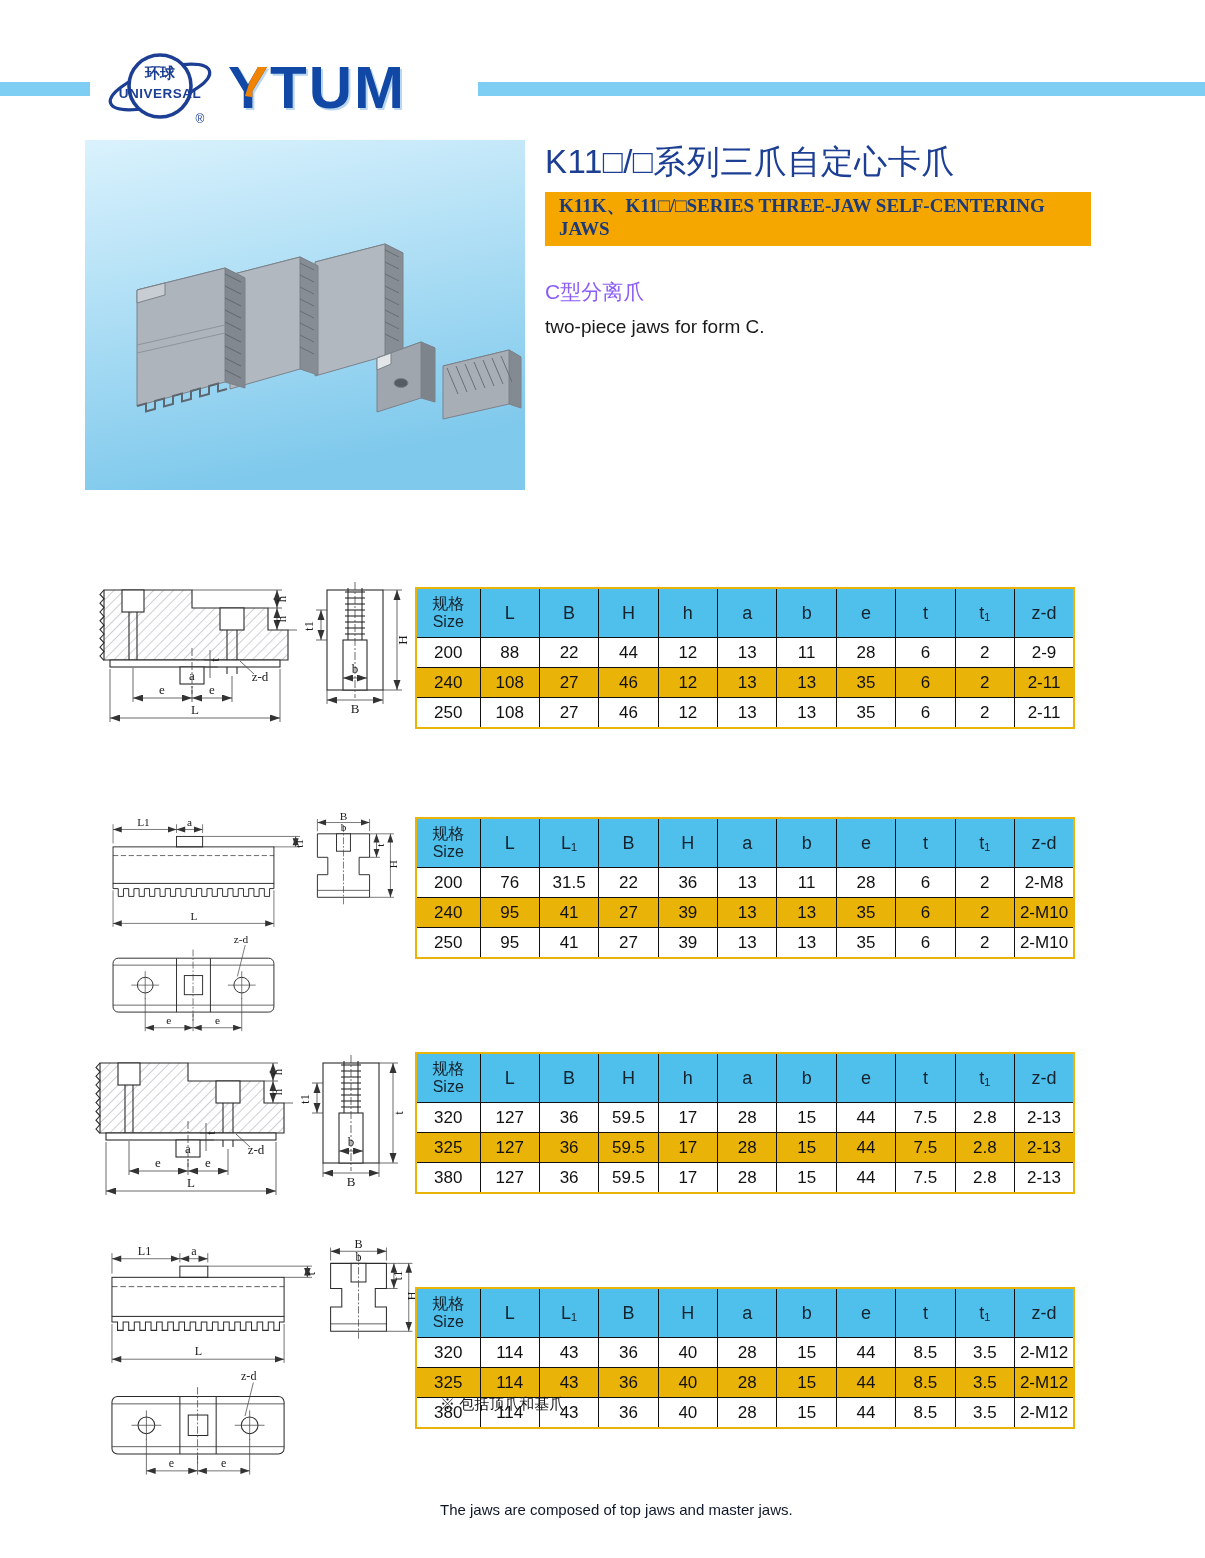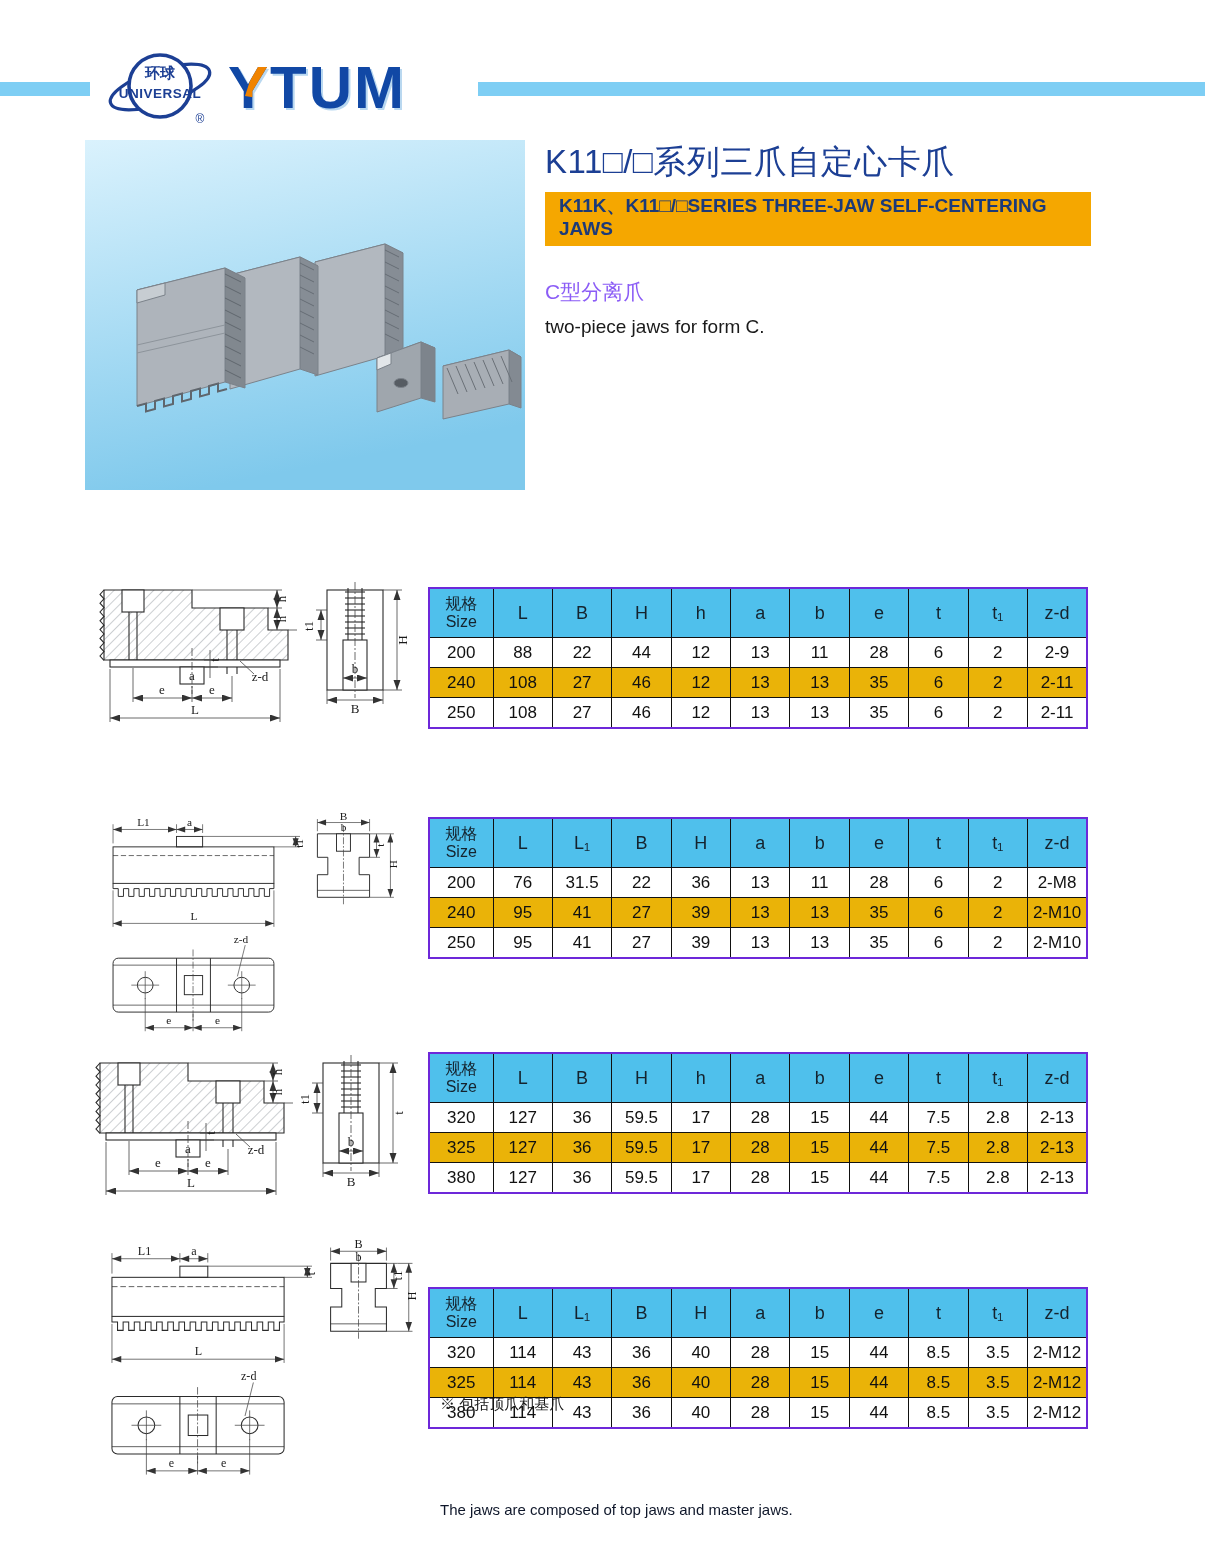--- a/index.html
+++ b/index.html
@@ -5,26 +5,26 @@
   html,body{margin:0;padding:0;background:#fff;}
   #page{position:relative;width:1205px;height:1558px;background:#fff;overflow:hidden;
         font-family:"Liberation Sans",sans-serif;}
   .abs{position:absolute;}
   .bar{background:#7ecef4;height:14px;}
   
   #logo-svg text{font-family:"Liberation Sans",sans-serif;}
   
   #title-zh{left:545px;top:140px;width:600px;font-size:33px;font-weight:normal;color:#1c3f94;letter-spacing:.5px;}
   #banner{left:545px;top:192px;width:546px;background:#f5a700;color:#1c3a78;
-          font-size:19px;font-weight:bold;line-height:1.2;padding:3px 0 5px 14px;box-sizing:border-box;}
+          font-size:19px;font-weight:bold;line-height:1.2;padding:3px 0 5px 14px;box-sizing:border-box;font-family:Liberation Serif, serif;}
   #desc-zh{left:545px;top:278px;font-size:21px;color:#8b5cf6;}
   #desc-en{left:545px;top:316px;font-size:19px;color:#1a1a1a;}
   
-  table.t{position:absolute;left:428px;width:660px;border-collapse:collapse;table-layout:fixed;
-          border:2px solid #6d28d9;}
+  table.t{position:absolute;left:415px;width:660px;border-collapse:collapse;table-layout:fixed;
+          border:2px solid #eab308;}
   table.t th,table.t td{border:1.5px solid #111;text-align:center;vertical-align:middle;padding:0;overflow:hidden;}
   table.t thead th{background:#4fc0ec;height:48px;font-size:18px;font-weight:normal;color:#15232e;}
   table.t th.size-th{font-size:16px;line-height:1.15;}
   table.t td{height:29px;font-size:17px;color:#111;background:#fff;}
   table.t tr.alt td{background:#eab308;}
   
   .drw{position:absolute;}
   .dlab{font-family:"Liberation Serif",serif;font-size:13px;fill:#1a1a1a;text-anchor:middle;}
   .dim{stroke:#444;stroke-width:.8;fill:none;}
   .bodyln{stroke:#2b2b2b;stroke-width:1.1;fill:none;}

